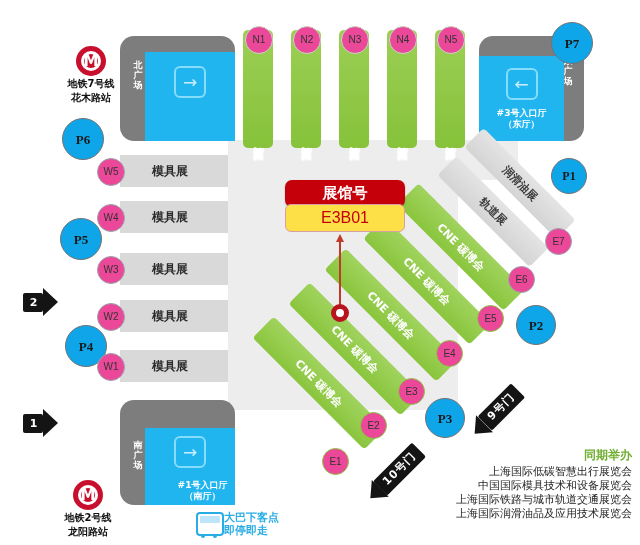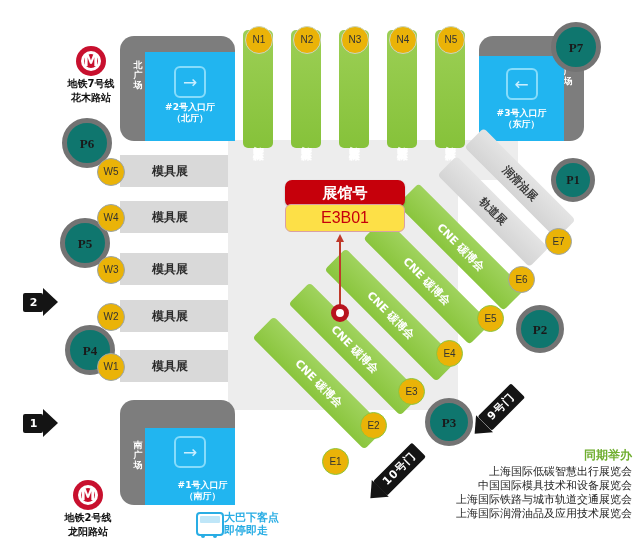--- a/index.html
+++ b/index.html
@@ -17,25 +17,25 @@
   .metro .logo:after{content:"";position:absolute;left:5px;top:5px;
      width:20px;height:20px;border-radius:50%;background:#c8102e;
      box-shadow:inset 0 0 0 3px #fff;}
   .metro .logo .m{position:absolute;left:0;top:0;width:30px;height:30px;
      display:flex;align-items:center;justify-content:center;
      font:700 15px/1 "DejaVu Sans",sans-serif;color:#fff;z-index:3;}
   .metro .cap{font:700 10px/12px "DejaVu Sans",sans-serif;color:#111;margin-top:2px;
      white-space:nowrap;}
 
   
-  .pcircle{position:absolute;border-radius:50%;background:#0f766e;
-     border:5px solid #737373;display:flex;align-items:center;justify-content:center;
+  .pcircle{position:absolute;border-radius:50%;background:#0ea5e9;
+     border:1px solid #737373;display:flex;align-items:center;justify-content:center;
      font:700 13px/1 "Liberation Serif",serif;color:#1a1a1a;}
   
-  .hcircle{position:absolute;border-radius:50%;background:#eab308;
+  .hcircle{position:absolute;border-radius:50%;background:#ec4899;
      border:1px solid #9aa5ab;display:flex;align-items:center;justify-content:center;
      font:400 10px/1 "Liberation Sans",sans-serif;color:#333;z-index:6;}
   .hcircle.green{border-color:#8cc63f;}
   .hcircle.n{border-color:#c9d6c1;font-size:10px;z-index:7;}
 
   
   .plaza{position:absolute;background:#7d7d7d;border-radius:14px;}
   .hall{position:absolute;background:#21b5f0;}
   .hall .arrow{position:absolute;left:50%;transform:translateX(-50%);
      width:28px;height:28px;border:2px solid #86dcfb;border-radius:6px;
@@ -115,24 +115,20 @@
 <div id="map">
 
   <div class="campus" style="left:228px;top:140px;width:230px;height:270px;"></div>
   <div class="campus" style="left:228px;top:140px;width:290px;height:40px;"></div>
 
   <div class="plaza" style="left:120px;top:36px;width:115px;height:105px;">
     <div class="vlabel" style="left:13px;top:24px;">北广场</div>
   </div>
   <div class="hall" style="left:145px;top:52px;width:90px;height:89px;">
     <div class="arrow" style="top:14px;">→</div>
-    <div class="cap" style="top:50px;">
-      <div>#2号入口厅</div>
-      <div>（北厅）</div>
-    </div>
   </div>
 
   <div class="metro" style="left:55px;top:46px;">
     <div class="logo">
         <div class="m">M</div>
       </div>
     <div class="cap">地铁7号线</div>
     <div class="cap">花木路站</div>
   </div>
 

